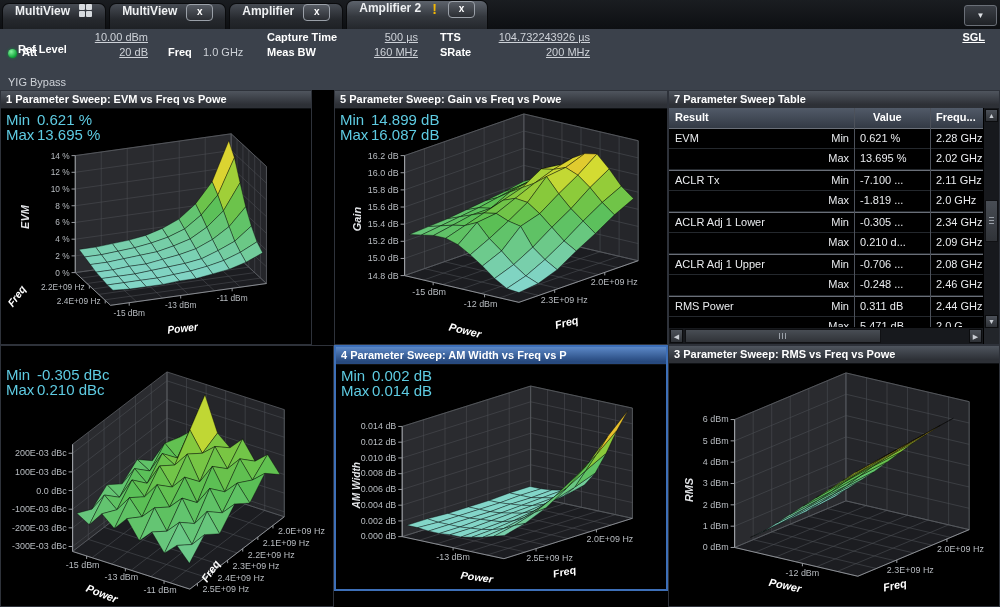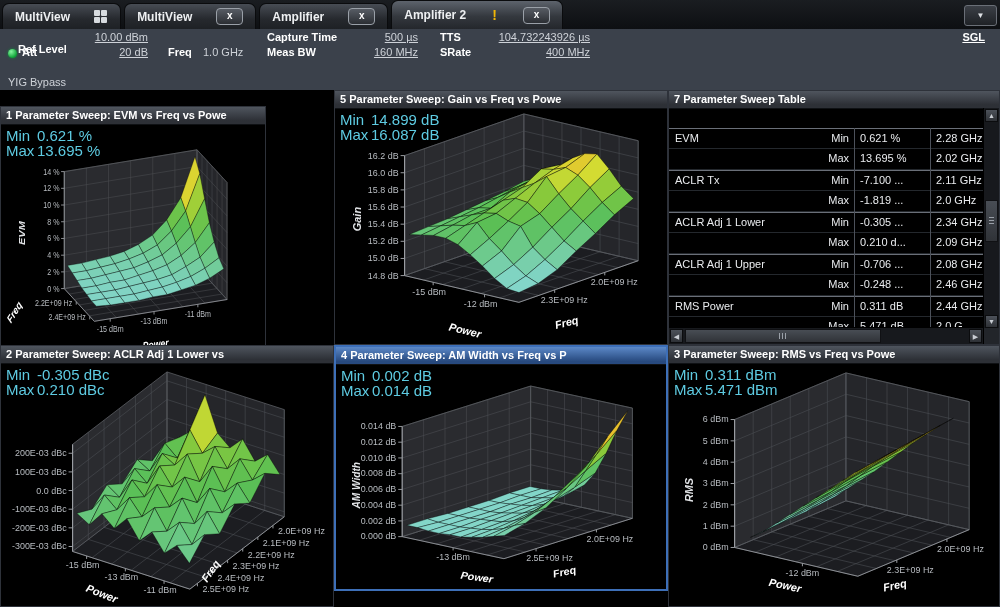--- a/index.html
+++ b/index.html
@@ -2,21 +2,21 @@
 <html><head>
 <meta charset="utf-8">
 <style>
   html,body { margin:0; padding:0; background:#000; }
   #screen { position:relative; width:1000px; height:607px; background:#000;
             font-family:"Liberation Sans",sans-serif; overflow:hidden; }
 
   
   #tabbar { position:absolute; left:0; top:0; width:1000px; height:29px;
             background:linear-gradient(#1a1d21,#0d0f12); display:flex; align-items:flex-end; padding-left:2px; box-sizing:border-box; }
-  .tab { position:relative; height:25px; display:flex; align-items:center; gap:24px;
+  .tab { position:relative; height:25px; display:flex; gap:9px;
          padding:0 12px; margin-right:3px; border-radius:7px 7px 0 0;
          background:linear-gradient(#474c54,#26292e 60%,#1e2125);
          border:1px solid #0a0b0d; border-bottom:none; color:#eef0f2; font-size:12px; font-weight:bold; }
   .tab.active { height:28px; background:linear-gradient(#5d636c,#34383e 55%,#24272c); }
   .tab-close { width:25px; height:15px; border-radius:4px; cursor:pointer;
                background:linear-gradient(#575c64,#2b2e33); border:1px solid #9aa0a8;
                color:#fff; font-size:10px; line-height:13px; text-align:center; font-weight:bold; }
   .tab-alert { color:#f2b705; font-size:14px; font-weight:bold; padding:0 2px; }
   .grid-icon { width:14px; height:13px; display:grid; grid-template-columns:6px 6px; grid-template-rows:6px 6px; gap:1px; }
   .grid-icon span { background:#d7dbdf; border-radius:1px; }
@@ -117,26 +117,26 @@
     <span class="hl ra" style="left:940px; top:2px; width:45px">SGL</span>
 
     <span class="led"></span>
     <span class="hl" style="left:22px; top:17px">Att</span>
     <span class="hv ra" style="left:68px; top:17px; width:80px">20 dB</span>
     <span class="hl" style="left:168px; top:17px">Freq</span>
     <span class="hv" style="left:203px; top:17px">1.0 GHz</span>
     <span class="hl" style="left:267px; top:17px">Meas BW</span>
     <span class="hv ra" style="left:340px; top:17px; width:78px">160 MHz</span>
     <span class="hl" style="left:440px; top:17px">SRate</span>
-    <span class="hv ra" style="left:482px; top:17px; width:108px">400 MHz</span>
+    <span class="hv ra" style="left:482px; top:17px; width:108px">200 MHz</span>
 
     <span class="hv" style="left:8px; top:47px">YIG Bypass</span>
   </div>
 
-  <div class="win" style="left:0; top:106px; width:266px; height:255px">
+  <div class="win" style="left:0; top:90px; width:312px; height:255px">
     <div class="win-title">1 Parameter Sweep: EVM vs Freq vs Powe</div>
     <div class="minmax">
       <div><span class="mmlbl">Min</span><span>0.621 %</span></div>
       <div><span class="mmlbl">Max</span><span>13.695 %</span></div>
     </div>
     <div class="plot" id="plot-w1">
         <svg viewBox="0 0 334 238" preserveAspectRatio="none">
           <polygon points="80,166 118,199 286,177 248,144" fill="#1c1d21" stroke="none" stroke-width="0" stroke-linejoin="round"></polygon>
           <polygon points="80,166 248,144 248,26 80,48" fill="#2a2b2f" stroke="none" stroke-width="0" stroke-linejoin="round"></polygon>
           <polygon points="248,144 286,177 286,59 248,26" fill="#25262a" stroke="none" stroke-width="0" stroke-linejoin="round"></polygon>
@@ -425,20 +425,27 @@
           <polygon points="167.49999999999997,144.17 179.76666666666668,157.94 160.5666666666667,171.92 148.29999999999998,159.35999999999999" fill="rgb(119,207,170)" stroke="rgba(0,0,0,0.55)" stroke-width="0.7" stroke-linejoin="round"></polygon>
           <polygon points="179.76666666666668,157.94 192.03333333333333,169.29 172.83333333333334,182.05999999999997 160.5666666666667,171.92" fill="rgb(128,212,194)" stroke="rgba(0,0,0,0.55)" stroke-width="0.7" stroke-linejoin="round"></polygon>
           <polygon points="192.03333333333333,169.29 204.29999999999998,177.01000000000002 185.1,186.15 172.83333333333334,182.05999999999997" fill="rgb(131,214,201)" stroke="rgba(0,0,0,0.55)" stroke-width="0.7" stroke-linejoin="round"></polygon>
         </svg>
       </div>
   </div>
 
   <div class="win" style="left:668px; top:90px; width:332px; height:255px">
     <div class="win-title">7 Parameter Sweep Table</div>
     <div class="tcontent">
+      <div class="tbl-head">
+        <span style="left:6px">Result</span>
+        <span style="left:204px">Value</span>
+        <span style="left:267px">Frequ...</span>
+        <div class="col-div" style="left:185px"></div>
+        <div class="col-div" style="left:261px"></div>
+      </div>
       <div class="tbl-rows" id="tblrows">
           <div class="trow group-start">
             <span class="c-res">EVM</span>
             <span class="c-mm">Min</span>
             <span class="c-val">0.621 %</span>
             <span class="c-frq">2.28 GHz</span>
           </div>
           <div class="trow">
             <span class="c-mm">Max</span>
             <span class="c-val">13.695 %</span>
@@ -503,21 +510,20 @@
         <div class="sb-thumb" style="top:1px; height:14px; left:16px; width:196px">
             <div class="grip-v"></div>
           </div>
         <div class="sb-btn" style="right:1px">▶</div>
       </div>
       <div class="sb-corner"></div>
     </div>
   </div>
 
   <div class="win" style="left:0; top:345px; width:334px; height:262px">
-    <div class="win-title">2 Parameter Sweep: ACLR Adj 1 Lower vs</div>
     <div class="minmax">
       <div><span class="mmlbl">Min</span><span>-0.305 dBc</span></div>
       <div><span class="mmlbl">Max</span><span>0.210 dBc</span></div>
     </div>
     <div class="plot" id="plot-w2">
         <svg viewBox="0 0 334 245" preserveAspectRatio="none">
           <polygon points="72,190 190,228 285,155 167,117" fill="#1c1d21" stroke="none" stroke-width="0" stroke-linejoin="round"></polygon>
           <polygon points="72,190 167,117 167,9 72,82" fill="#2a2b2f" stroke="none" stroke-width="0" stroke-linejoin="round"></polygon>
           <polygon points="167,117 285,155 285,47 167,9" fill="#25262a" stroke="none" stroke-width="0" stroke-linejoin="round"></polygon>
           <line x1="72" y1="190" x2="167" y2="117" stroke="#4b4d52" stroke-width="0.6"></line>
@@ -801,24 +807,20 @@
           <polygon points="201.1533333333333,161.6 212.14,156.96 191.33999999999997,173.60000000000002 180.3533333333333,175.84000000000003" fill="rgb(112,203,151)" stroke="rgba(0,0,0,0.55)" stroke-width="0.7" stroke-linejoin="round"></polygon>
           <polygon points="158.38,180.32000000000002 169.36666666666667,179.28000000000003 148.56666666666666,188.72 137.57999999999998,188.56" fill="rgb(128,212,194)" stroke="rgba(0,0,0,0.55)" stroke-width="0.7" stroke-linejoin="round"></polygon>
           <polygon points="169.36666666666667,179.28000000000003 180.3533333333333,175.84000000000003 159.5533333333333,187.68 148.56666666666666,188.72" fill="rgb(124,210,185)" stroke="rgba(0,0,0,0.55)" stroke-width="0.7" stroke-linejoin="round"></polygon>
           <polygon points="180.3533333333333,175.84000000000003 191.33999999999997,173.60000000000002 170.54,186.64000000000001 159.5533333333333,187.68" fill="rgb(120,207,171)" stroke="rgba(0,0,0,0.55)" stroke-width="0.7" stroke-linejoin="round"></polygon>
         </svg>
       </div>
   </div>
 
   <div class="win" style="left:668px; top:345px; width:332px; height:262px">
     <div class="win-title">3 Parameter Sweep: RMS vs Freq vs Powe</div>
-    <div class="minmax">
-      <div><span class="mmlbl">Min</span><span>0.311 dBm</span></div>
-      <div><span class="mmlbl">Max</span><span>5.471 dBm</span></div>
-    </div>
     <div class="plot" id="plot-w3">
         <svg viewBox="0 0 332 245" preserveAspectRatio="none">
           <polygon points="66,186 190,215 302,168 178,139" fill="#1c1d21" stroke="none" stroke-width="0" stroke-linejoin="round"></polygon>
           <polygon points="66,186 178,139 178,10 66,57" fill="#2a2b2f" stroke="none" stroke-width="0" stroke-linejoin="round"></polygon>
           <polygon points="178,139 302,168 302,39 178,10" fill="#25262a" stroke="none" stroke-width="0" stroke-linejoin="round"></polygon>
           <line x1="66" y1="186" x2="178" y2="139" stroke="#4b4d52" stroke-width="0.6"></line>
           <line x1="66" y1="186" x2="190" y2="215" stroke="#4b4d52" stroke-width="0.6"></line>
           <line x1="66" y1="186" x2="66" y2="57" stroke="#4b4d52" stroke-width="0.6"></line>
           <line x1="178" y1="139" x2="178" y2="10" stroke="#4b4d52" stroke-width="0.6"></line>
           <line x1="86.66666666666666" y1="190.83333333333334" x2="198.66666666666666" y2="143.83333333333334" stroke="#4b4d52" stroke-width="0.6"></line>

